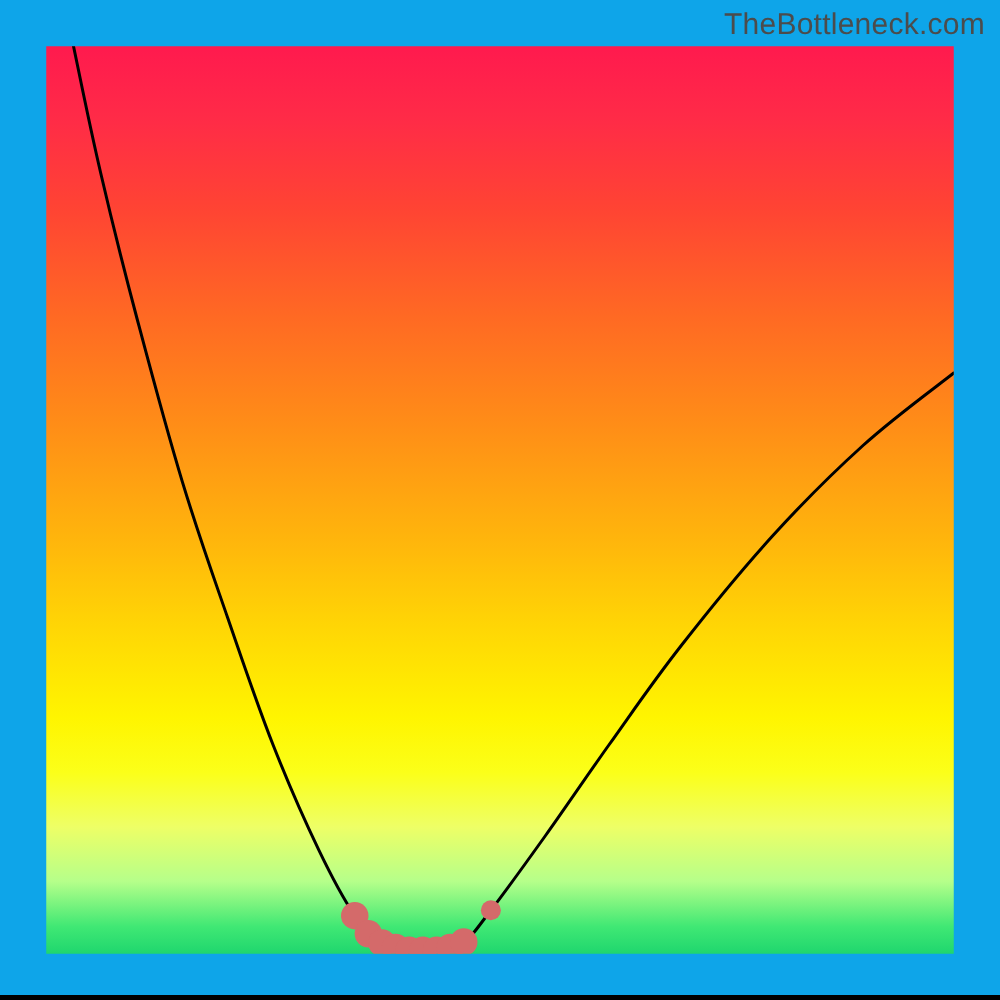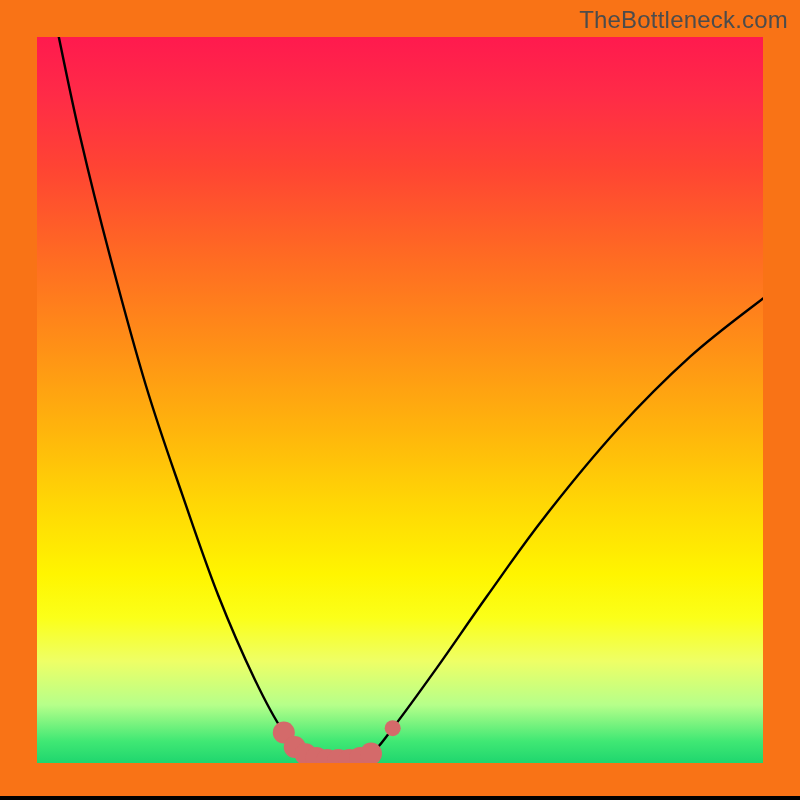--- a/index.html
+++ b/index.html
@@ -10,21 +10,21 @@
     background: #000;
     overflow: hidden;
     font-family: Arial, Helvetica, sans-serif;
   }
   .frame {
     position: absolute;
     top: 0;
     left: 0;
     width: 800px;
     height: 796px;
-    background: #f97316;
+    background: #0ea5e9;
   }
   .plot-area {
     position: absolute;
     top: 37px;
     left: 37px;
     width: 726px;
     height: 726px;
     background: linear-gradient(
       to bottom,
       #ff1a4e 0%,

